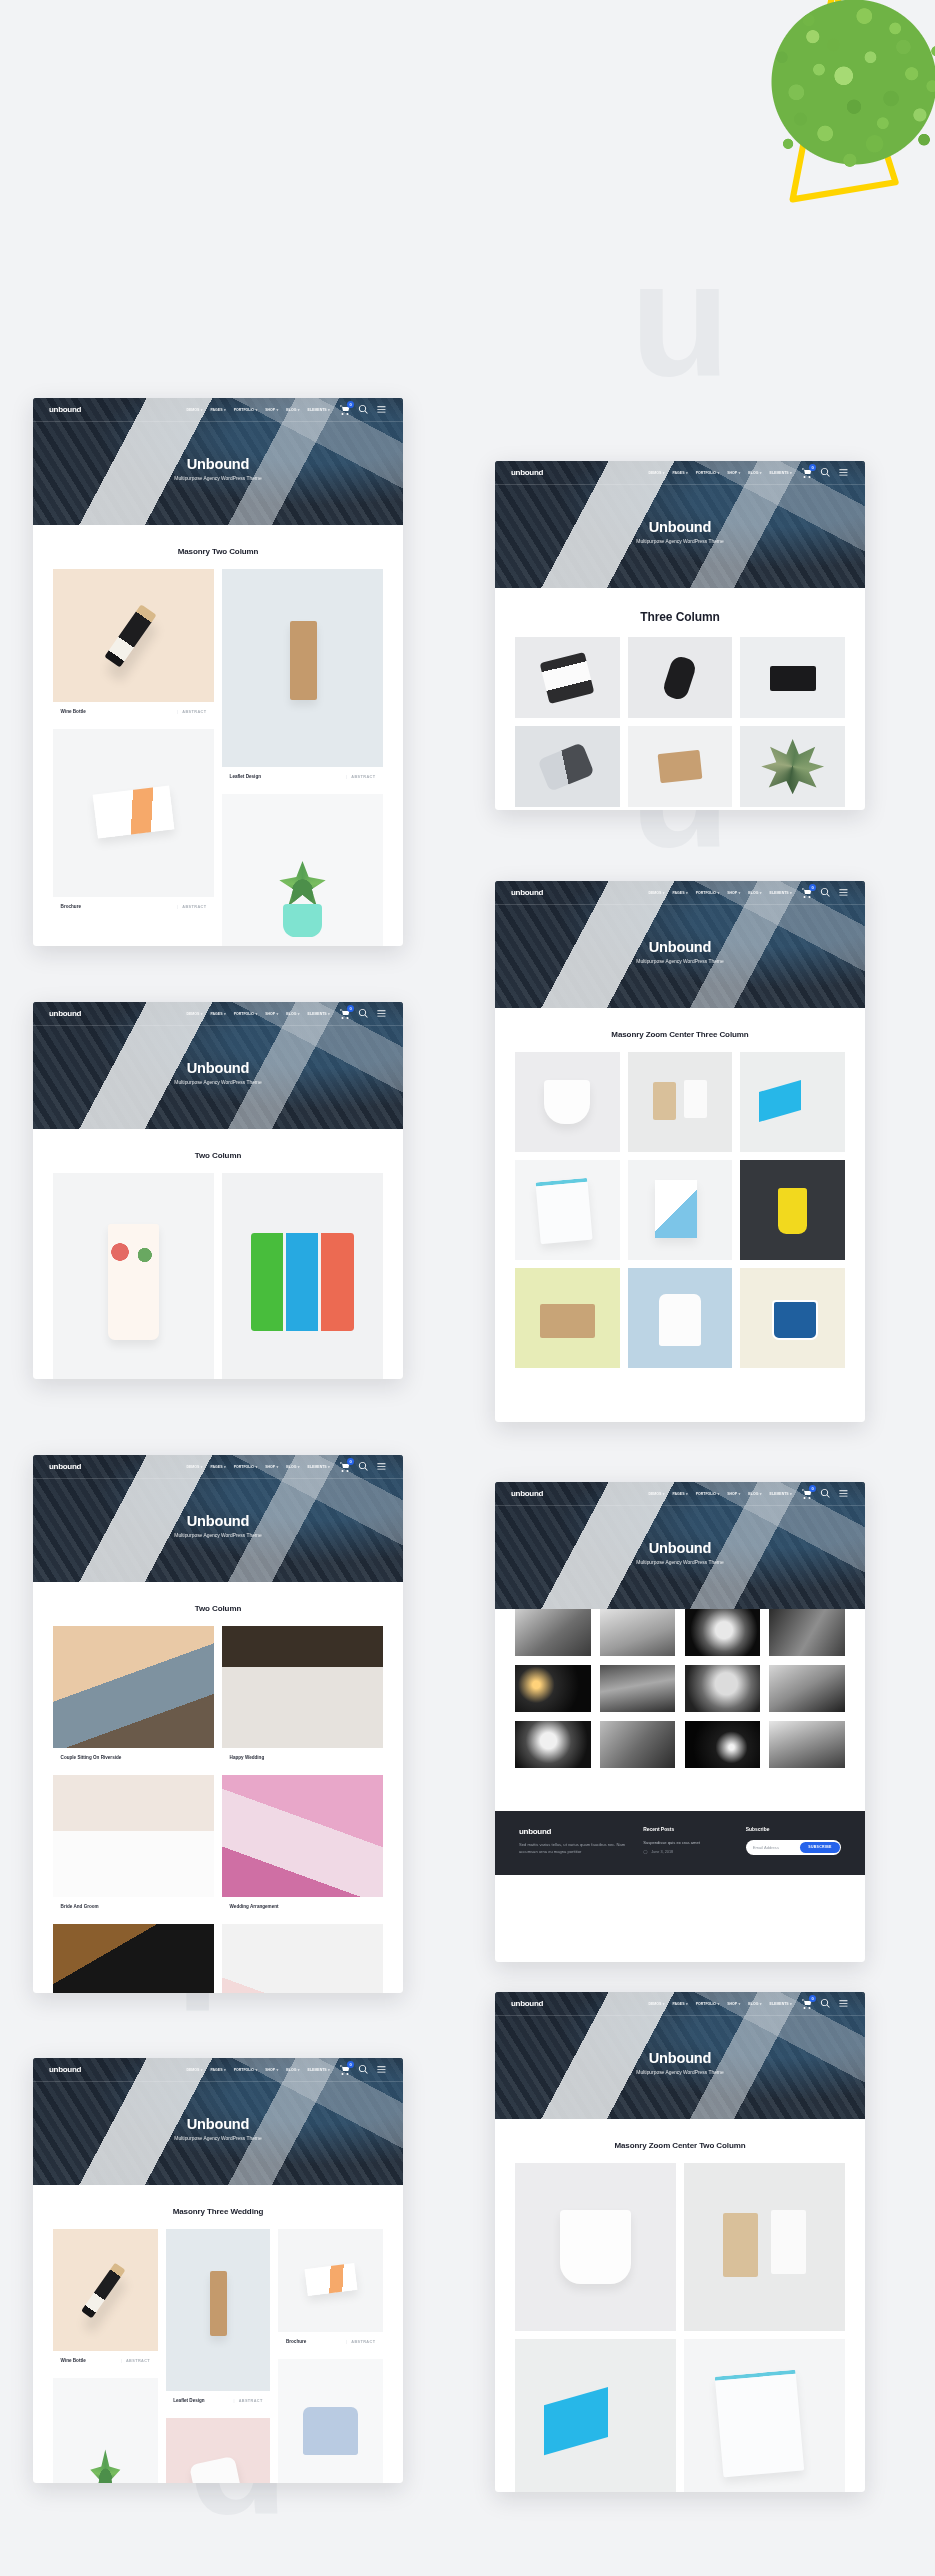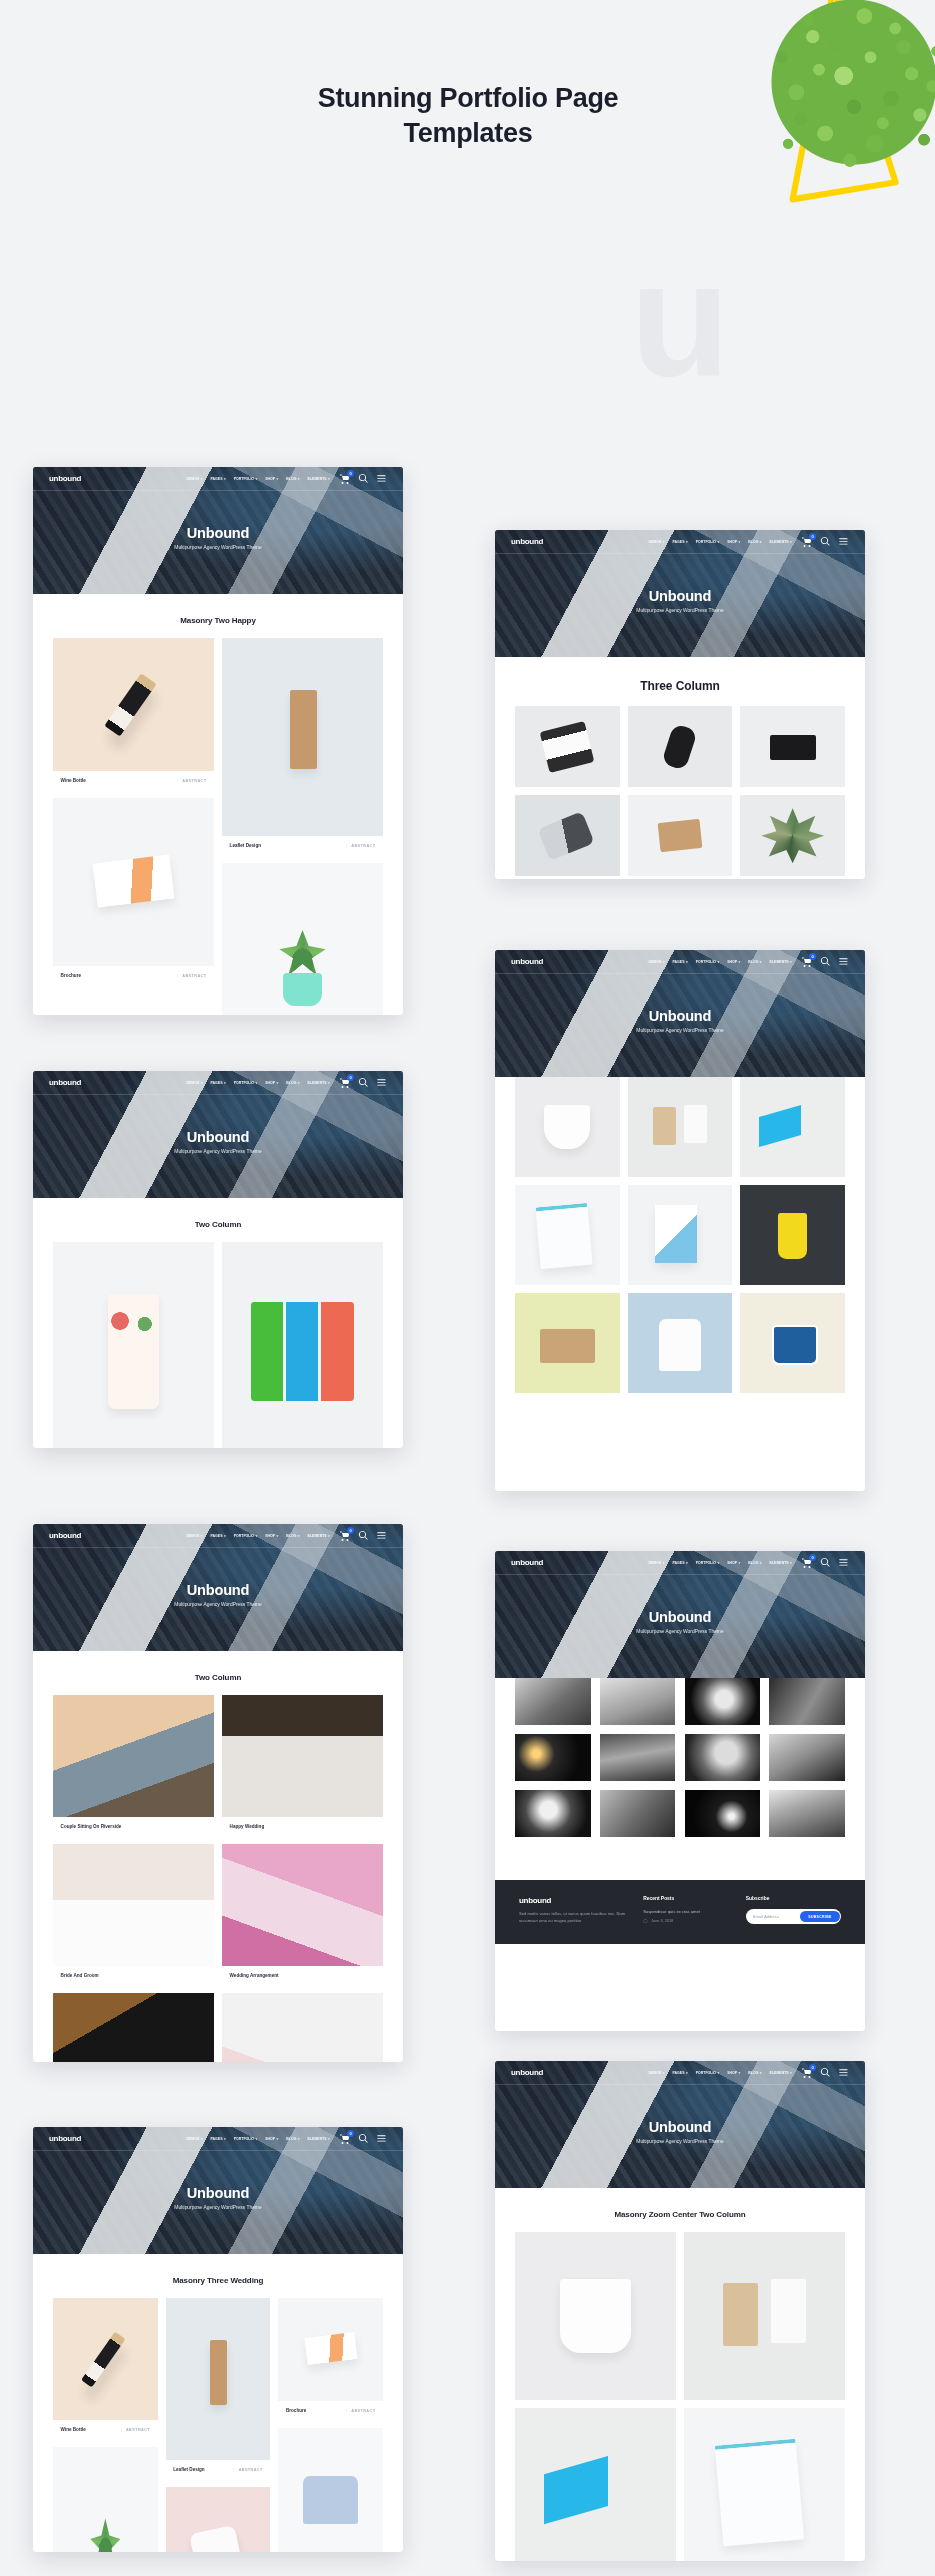--- a/index.html
+++ b/index.html
@@ -257,24 +257,20 @@
 <div class="wm wm-d">d</div>
 
 <div class="deco">
   <svg width="247" height="247" viewBox="0 0 360 360">
     <polygon points="230,20 320,305 170,330" fill="none" stroke="#ffd400" stroke-width="9" stroke-linejoin="round"></polygon>
   </svg>
   <div class="plant"></div>
 </div>
 
 <div class="hero">
-  <h1>
-    <span>Stunning Portfolio Page</span><br>
-    <span>Templates</span>
-  </h1>
 </div>
 
 <div class="grid" id="card-grid">
     <div class="card" style="left: 33px; top: 317px; width: 370px; height: 548px;">
   <div class="site-head" style="height:127px">
     <div class="site-bg"></div>
 
   <div class="navbar" style="height:24px;padding:0 16px">
     <div class="brand" style="font-size:8px">unbound</div>
     <div class="nav-links">
@@ -310,21 +306,21 @@
                 <path d="M3 5h18v2H3zm0 6h18v2H3zm0 6h18v2H3z"></path>
               </svg>
       </div>
     </div>
   </div>
     <div class="hero-in" style="top:58px">
       <div class="t" style="font-size:14.6px">Unbound</div>
       <div class="s" style="font-size:4.9px;margin-top:4.3px">Multipurpose Agency WordPress Theme</div>
     </div>
   </div>
-      <div class="section-title" style="font-size:8px;padding:21.6px 0 13.5px">Masonry Two Happy</div>
+      <div class="section-title" style="font-size:8px;padding:21.6px 0 13.5px">Masonry Two Column</div>
       <div style="display:grid;grid-template-columns:1fr 1fr;gap:8px;padding:0 20px">
       <div style="display:flex;flex-direction:column;gap:8px">
         <div style="display:flex;flex-direction:column">
             <div class="tile img-wine" style="height:133px"></div>
             <div class="meta" style="padding:7px 7.6px">
           <span class="name" style="font-size:4.6px">Wine Bottle</span>
           <span style="font-size:3.8px">
             <span class="sep">|</span><span class="cat">ABSTRACT</span>
           </span>
         </div>
@@ -522,20 +518,21 @@
                 <path d="M3 5h18v2H3zm0 6h18v2H3zm0 6h18v2H3z"></path>
               </svg>
       </div>
     </div>
   </div>
     <div class="hero-in" style="top:58px">
       <div class="t" style="font-size:14.6px">Unbound</div>
       <div class="s" style="font-size:4.9px;margin-top:4.3px">Multipurpose Agency WordPress Theme</div>
     </div>
   </div>
+      <div class="section-title" style="font-size:8px;padding:21.6px 0 13.5px">Masonry Zoom Center Three Column</div>
       <div style="display:grid;grid-template-columns:repeat(3,1fr);gap:8px;padding:0 20px 16px">
       <div style="display:flex;flex-direction:column">
             <div class="tile img-mug" style="height:100px"></div>
           </div>
         <div style="display:flex;flex-direction:column">
             <div class="tile img-labels" style="height:100px"></div>
           </div>
         <div style="display:flex;flex-direction:column">
             <div class="tile img-mockup" style="height:100px"></div>
           </div>

